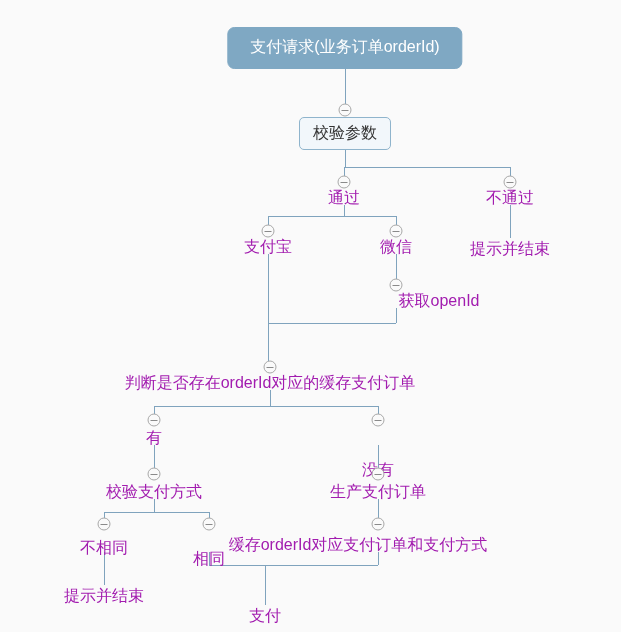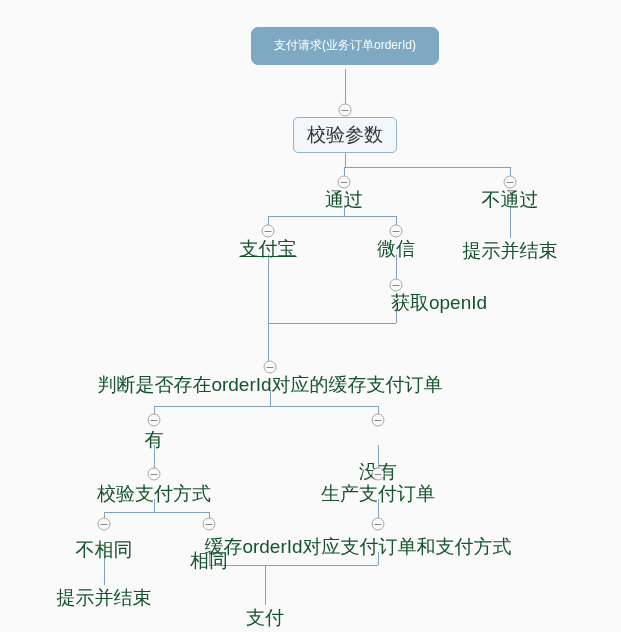--- a/index.html
+++ b/index.html
@@ -23,44 +23,44 @@
     position: absolute;
     left: 0;
     top: 0;
     width: 621px;
     height: 632px;
     pointer-events: none;
   }
   .node {
     position: absolute;
     white-space: nowrap;
-    font-size: 19px;
+    font-size: 16px;
     color: #333333;
     line-height: 1;
     transform: translateX(-50%);
     letter-spacing: 0px;
   }
   .node.plain {
-    color: #14532d;
+    color: #a21caf;
     text-align: center;
   }
   .node.boxed {
     background: #f2f7fb;
     border: 1px solid #8fb4cc;
     border-radius: 5px;
     padding: 7px 13px 8px 13px;
     color: #333333;
     box-shadow: 0 0 0 0 rgba(0,0,0,0);
   }
   .node.filled {
     background: #7fa8c3;
     border: 1px solid #7fa8c3;
     border-radius: 7px;
     color: #ffffff;
-    font-size: 12px;
+    font-size: 16px;
     padding: 11px 22px 12px 22px;
     line-height: 1.05;
   }
   .toggle {
     position: absolute;
     width: 13px;
     height: 13px;
     border: 1px solid #a8a8a8;
     border-radius: 50%;
     background: #fafafa;
@@ -120,21 +120,21 @@
   <div id="nodes-layer">
       <div class="node filled" style="left: 345px; top: 27px;"><span>支付请求(业务订单orderId)</span></div>
       <div class="toggle" style="left: 345px; top: 110px;"></div>
       <div class="node boxed" style="left: 345px; top: 117px;"><span>校验参数</span></div>
       <div class="toggle" style="left: 344px; top: 182px;"></div>
       <div class="node plain" style="left: 344px; top: 190px;"><span>通过</span></div>
       <div class="toggle" style="left: 510px; top: 182px;"></div>
       <div class="node plain" style="left: 510px; top: 190px;"><span>不通过</span></div>
       <div class="node plain" style="left: 510px; top: 241px;"><span>提示并结束</span></div>
       <div class="toggle" style="left: 268px; top: 231px;"></div>
-      <div class="node plain" style="left: 268px; top: 239px; text-decoration: underline;"><span>支付宝</span></div>
+      <div class="node plain" style="left: 268px; top: 239px;"><span>支付宝</span></div>
       <div class="toggle" style="left: 396px; top: 231px;"></div>
       <div class="node plain" style="left: 396px; top: 239px;"><span>微信</span></div>
       <div class="toggle" style="left: 396px; top: 285px;"></div>
       <div class="node plain" style="left: 396px; top: 293px; margin-left: 43px;"><span>获取openId</span></div>
       <div class="toggle" style="left: 270px; top: 367px;"></div>
       <div class="node plain" style="left: 270px; top: 375px;"><span>判断是否存在orderId对应的缓存支付订单</span></div>
       <div class="toggle" style="left: 154px; top: 420px;"></div>
       <div class="node plain" style="left: 154px; top: 430px;"><span>有</span></div>
       <div class="toggle" style="left: 378px; top: 420px;"></div>
       <div class="node plain" style="left: 378px; top: 430px; margin-top: 32px;"><span>没有</span></div>

